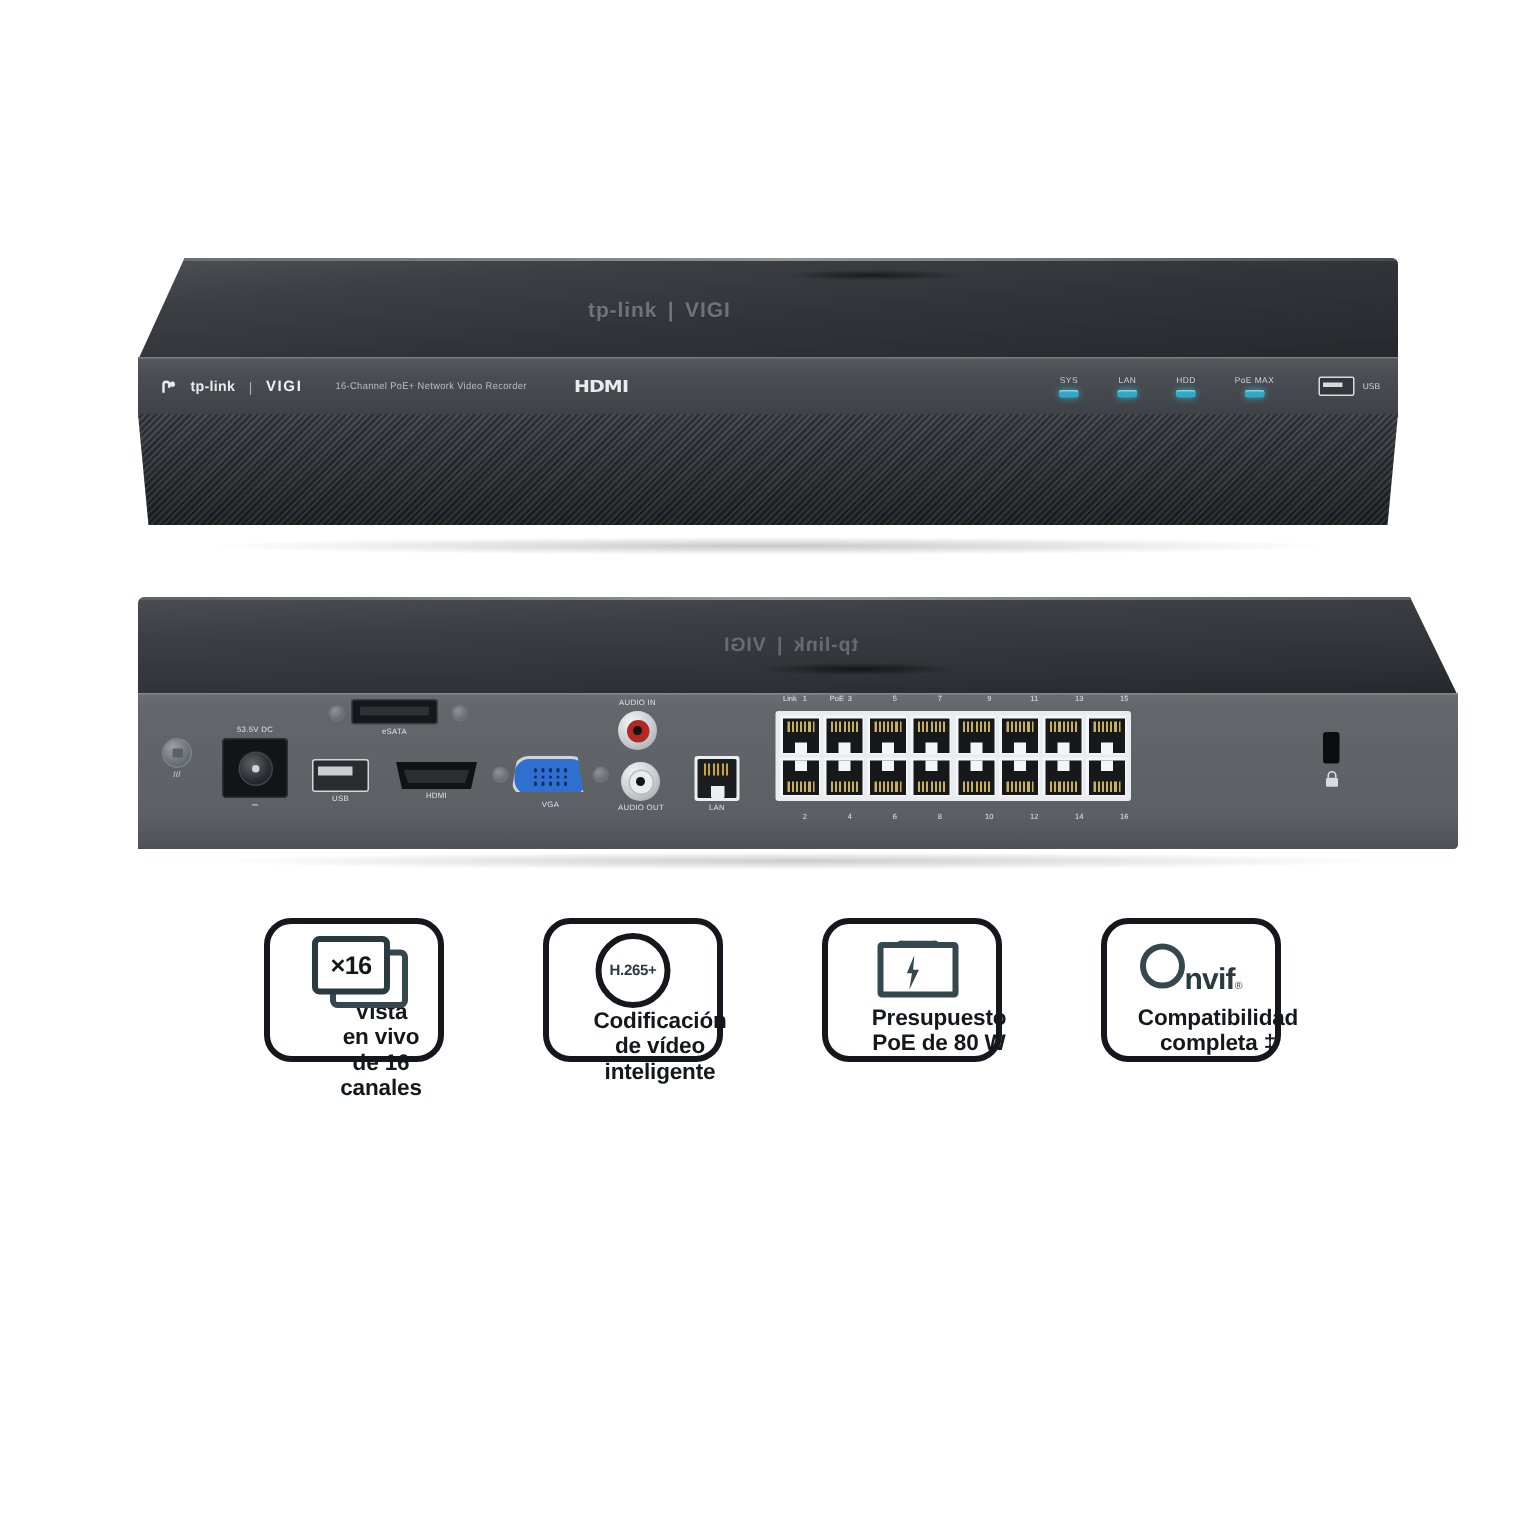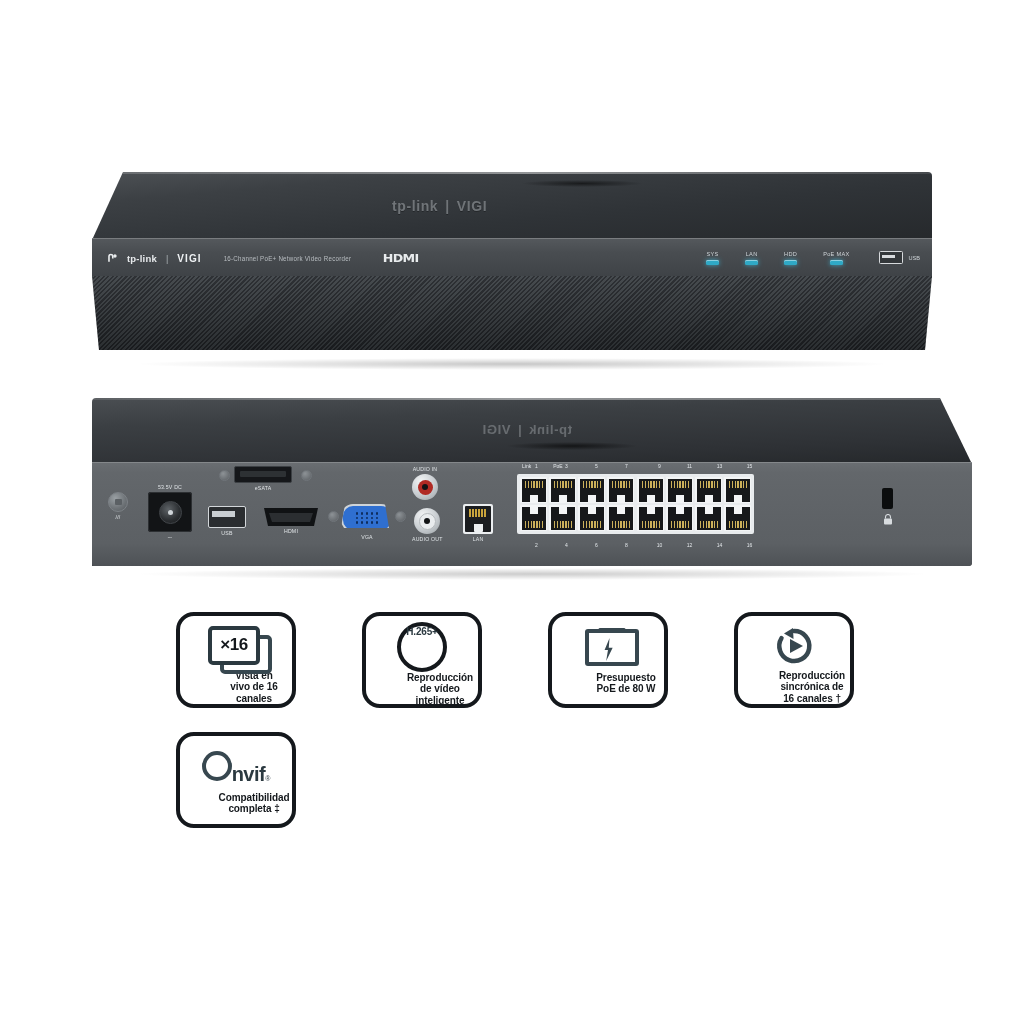--- a/index.html
+++ b/index.html
@@ -288,21 +288,21 @@
     row-gap:24px;column-gap:14px;
   }
   .feat{
     width:120px;height:96px;margin:0 auto;
     border:4px solid #14181c;border-radius:18px;background:#ffffff;
     display:flex;flex-direction:column;align-items:center;justify-content:flex-start;
     padding-top:8px;box-sizing:border-box;
   }
   .feat-ico{height:46px;display:flex;align-items:center;justify-content:center;}
   .feat-txt{
-    font-size:10px;font-weight:700;color:#14181c;text-align:center;
+    font-size:15px;font-weight:700;color:#14181c;text-align:center;
     line-height:1.14;padding:0 10px;margin-top:2px;letter-spacing:-.1px;margin-left:36px;
   }
 
   
   .ico-x16{position:relative;width:56px;height:40px;text-align:right;}
   .ico-x16 .scr-back{
     position:absolute;left:12px;top:9px;width:44px;height:31px;
     border:4px solid #37474f;border-radius:5px;background:#fff;
   }
   .ico-x16 .scr-front{
@@ -317,21 +317,21 @@
     display:flex;align-items:center;justify-content:center;
   }
   .ico-4k b{font-size:17px;color:#2b3940;font-weight:700;letter-spacing:-.5px;}
 
   .ico-slider{width:46px;height:34px;display:flex;flex-direction:column;justify-content:space-between;}
   .ico-slider .track{position:relative;height:5px;background:#263238;border-radius:3px;}
   .ico-slider .knob{position:absolute;top:-3px;width:11px;height:11px;border-radius:50%;background:#263238;}
 
   .ico-h265{
     width:42px;height:42px;border:4.5px solid #14181c;border-radius:50%;
-    display:flex;align-items:flex-start;justify-content:center;
+    display:flex;align-items:center;justify-content:center;
   }
   .ico-h265 b{font-size:10px;color:#2b3940;font-weight:700;letter-spacing:-.2px;}
 
   .ico-poe{position:relative;width:46px;height:38px;}
   .ico-poe .batt{
     position:absolute;left:0;bottom:0;width:46px;height:29px;
     border:4.5px solid #37474f;border-radius:3px;background:#fff;
   }
   .ico-poe .cap{
     position:absolute;left:13px;top:0;width:20px;height:9px;
@@ -688,46 +688,34 @@
     </div>
 
 
 
     <div class="feat">
       <div class="feat-ico">
         <div class="ico-h265">
             <b>H.265+</b>
           </div>
       </div>
-      <div class="feat-txt">Reproducción de vídeo inteligente</div>
+      <div class="feat-txt">Codificación de vídeo inteligente</div>
     </div>
 
     <div class="feat">
       <div class="feat-ico">
         <div class="ico-poe">
           <span class="cap"></span>
           <span class="batt"></span>
           <span class="bolt"></span>
         </div>
       </div>
       <div class="feat-txt">Presupuesto PoE de 80 W</div>
     </div>
 
-    <div class="feat">
-      <div class="feat-ico">
-        <div class="ico-replay">
-          <svg width="42" height="42" viewBox="0 0 42 42">
-            <path d="M21 6 A15 15 0 1 1 8.5 13.2" fill="none" stroke="#37474f" stroke-width="4.5" stroke-linecap="round"></path>
-            <path d="M20 3 L11 8.5 L20.5 14 Z" fill="#37474f"></path>
-            <path d="M17 14 L30 21 L17 28 Z" fill="#37474f"></path>
-          </svg>
-        </div>
-      </div>
-      <div class="feat-txt">Reproducción sincrónica de 16 canales †</div>
-    </div>
 
     <div class="feat">
       <div class="feat-ico">
         <div class="ico-onvif">
           <span class="o"></span>
           <span class="word">nvif</span>
           <span class="reg">®</span>
         </div>
       </div>
       <div class="feat-txt">Compatibilidad completa ‡</div>

